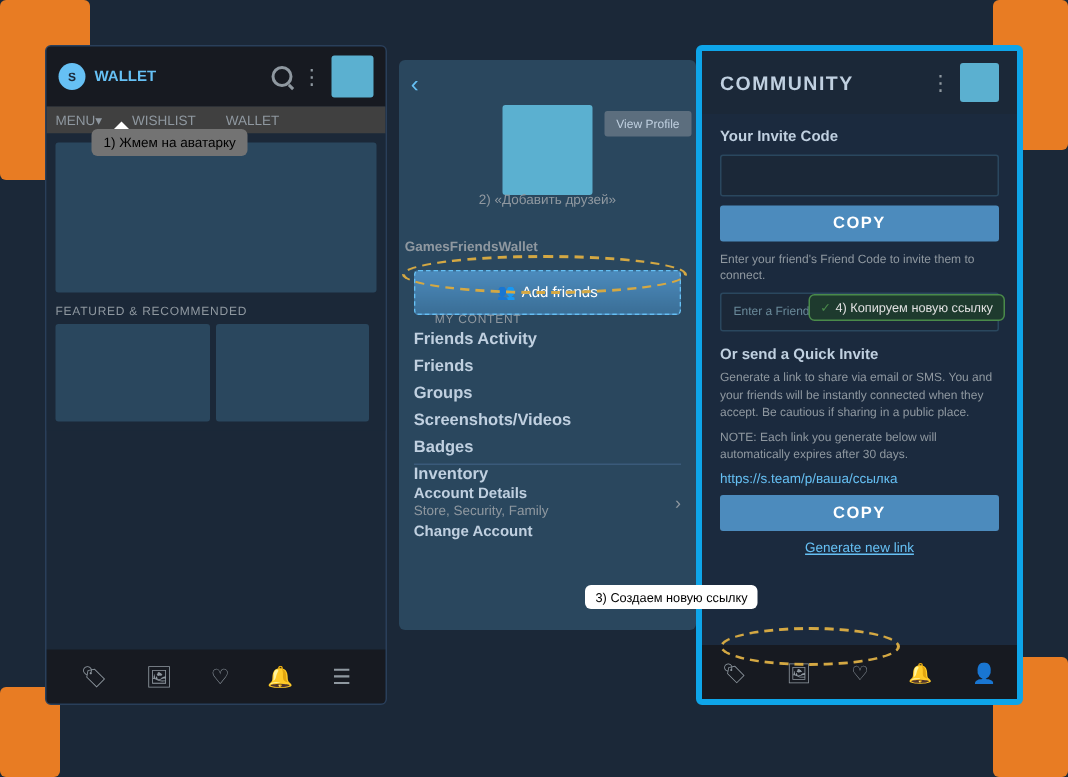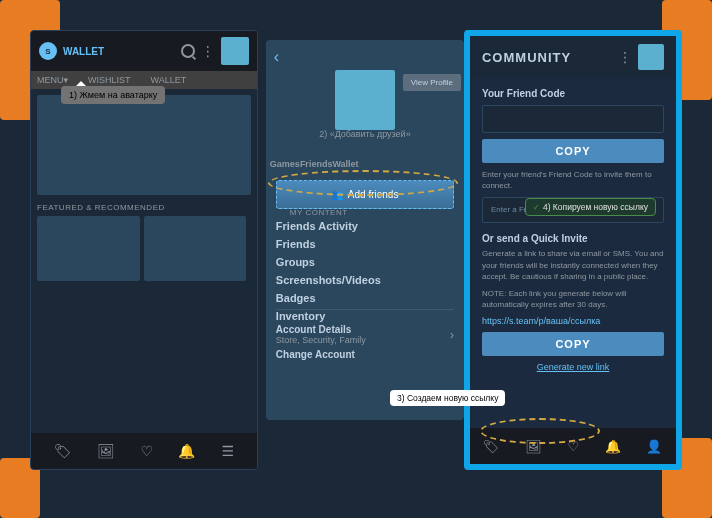--- a/index.html
+++ b/index.html
@@ -327,21 +327,21 @@
     }
 
     
     .right-panel {
       width: 220px;
       height: 440px;
       background: #1b2a38;
       border-radius: 4px;
       margin-left: auto;
       padding: 0;
-      border: 6px solid #0ea5e9;
+      border: 4px solid #0ea5e9;
       overflow: hidden;
       position: relative;
     }
 
     .community-header {
       background: #1b2838;
       padding: 8px 12px;
       display: flex;
       align-items: center;
       justify-content: space-between;
@@ -595,35 +595,35 @@
     <div class="community-header">
       <span class="community-title">COMMUNITY</span>
       <div class="community-header-right">
         <span class="community-more">⋮</span>
         <div class="community-avatar"></div>
       </div>
     </div>
 
     <div class="community-content">
       <div class="friend-code-section">
-        <div class="section-label">Your Friend Code</div>
+        <div class="section-label">Your Invite Code</div>
         <div class="code-input"></div>
         <div class="copy-button">COPY</div>
         <div class="invite-description">Enter your friend's Friend Code to invite them to connect.</div>
         <div class="friend-code-input">
           <span style="color:#6a8a9a;font-size:8px;">Enter a Friend Code</span>
         </div>
       </div>
 
       <div class="quick-invite-section">
         <div class="quick-invite-title">Or send a Quick Invite</div>
         <div class="quick-invite-desc">Generate a link to share via email or SMS. You and your friends will be instantly connected when they accept. Be cautious if sharing in a public place.</div>
         <div class="quick-invite-desc">NOTE: Each link you generate below will automatically expires after 30 days.</div>
 
-        <div class="step-label-dark" style="right:20px;top:162px;margin-left:18px;">
+        <div class="step-label-dark" style="right:8px;top:162px;margin-left:18px;">
           <span style="color:#4a8a4a;margin-right:3px;">✓</span><span>4) Копируем новую ссылку</span>
         </div>
 
         <div class="link-url">https://s.team/p/ваша/ссылка</div>
         <div class="copy-button">COPY</div>
         <div class="generate-link">Generate new link</div>
       </div>
     </div>
 
     <div class="community-bottom-nav">

